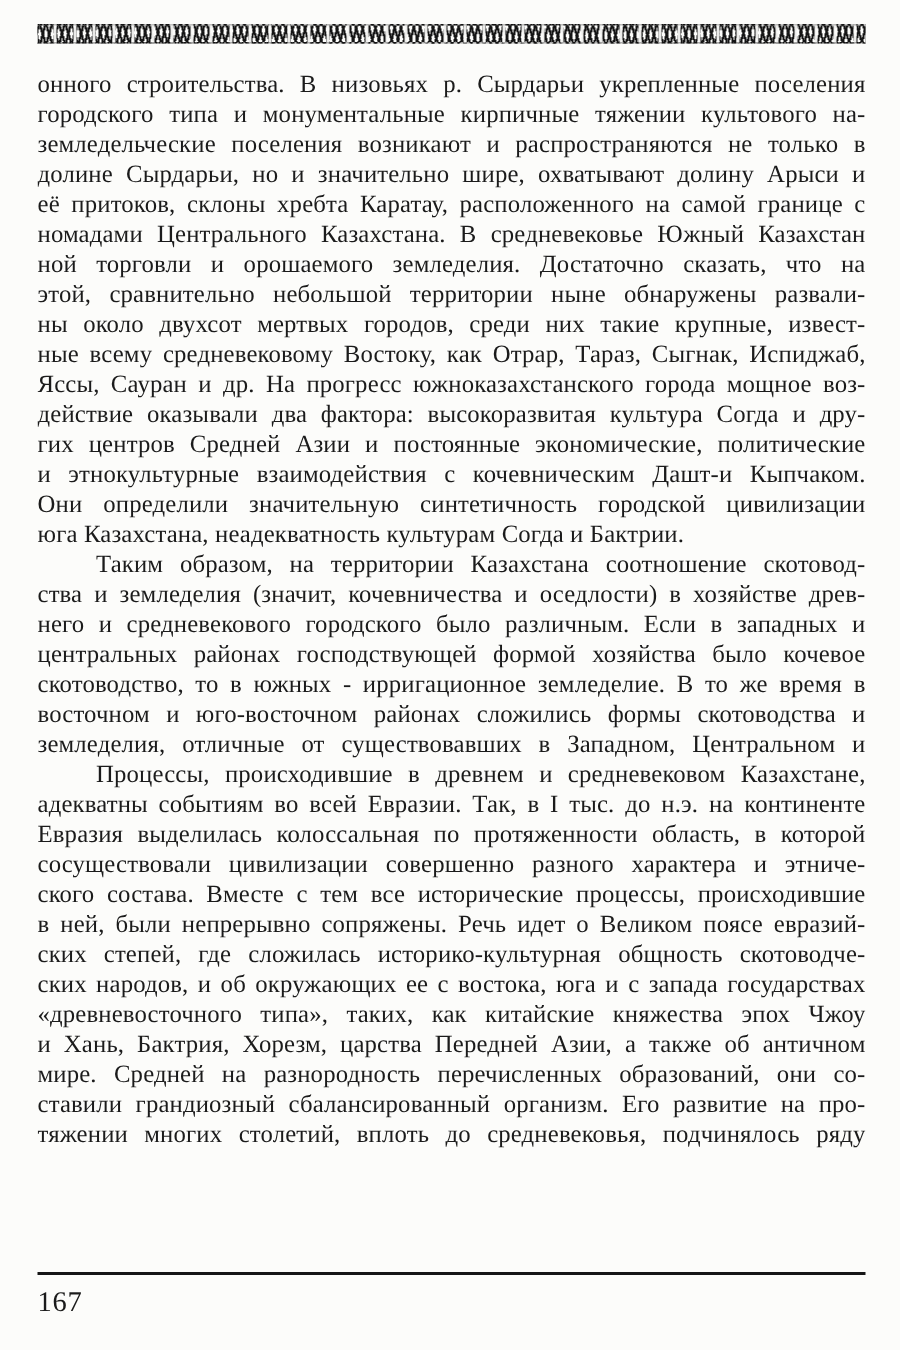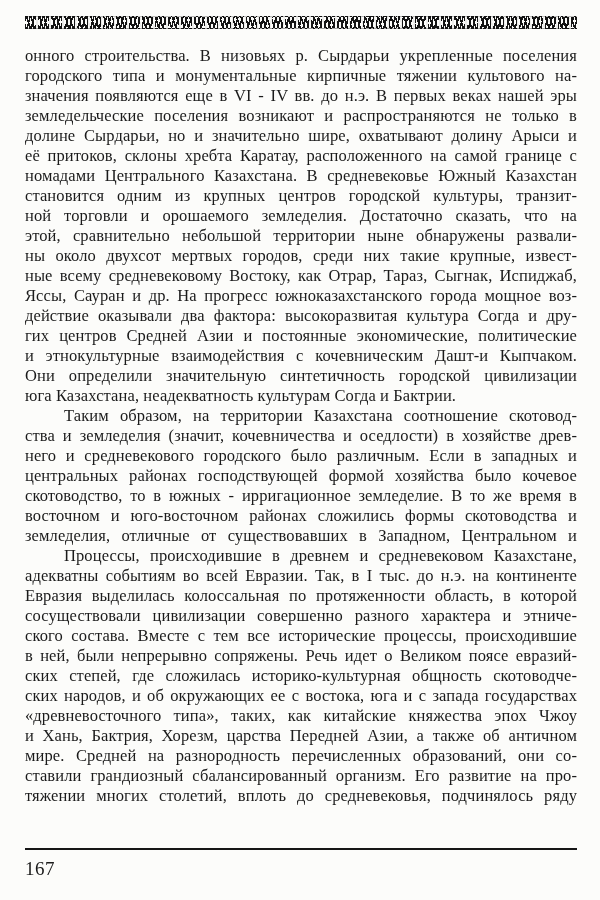--- a/index.html
+++ b/index.html
@@ -68,26 +68,24 @@
   }
 </style>
 </head>
 <body>
 
 <div class="page">
   <div class="ornament"></div>
   <div class="text-block">
       <div class="line">онного строительства. В низовьях р. Сырдарьи укрепленные поселения</div>
       <div class="line">городского типа и монументальные кирпичные тяжении культового на-</div>
-      <div class="line">значения появляются еще в VI - IV вв. до н.э. В первых веках нашей эры</div>
       <div class="line">земледельческие поселения возникают и распространяются не только в</div>
       <div class="line">долине Сырдарьи, но и значительно шире, охватывают долину Арыси и</div>
       <div class="line">её притоков, склоны хребта Каратау, расположенного на самой границе с</div>
       <div class="line">номадами Центрального Казахстана. В средневековье Южный Казахстан</div>
-      <div class="line">становится одним из крупных центров городской культуры, транзит-</div>
       <div class="line">ной торговли и орошаемого земледелия. Достаточно сказать, что на</div>
       <div class="line">этой, сравнительно небольшой территории ныне обнаружены развали-</div>
       <div class="line">ны около двухсот мертвых городов, среди них такие крупные, извест-</div>
       <div class="line">ные всему средневековому Востоку, как Отрар, Тараз, Сыгнак, Испиджаб,</div>
       <div class="line">Яссы, Сауран и др. На прогресс южноказахстанского города мощное воз-</div>
       <div class="line">действие оказывали два фактора: высокоразвитая культура Согда и дру-</div>
       <div class="line">гих центров Средней Азии и постоянные экономические, политические</div>
       <div class="line">и этнокультурные взаимодействия с кочевническим Дашт-и Кыпчаком.</div>
       <div class="line">Они определили значительную синтетичность городской цивилизации</div>
       <div class="line end">юга Казахстана, неадекватность культурам Согда и Бактрии.</div>

